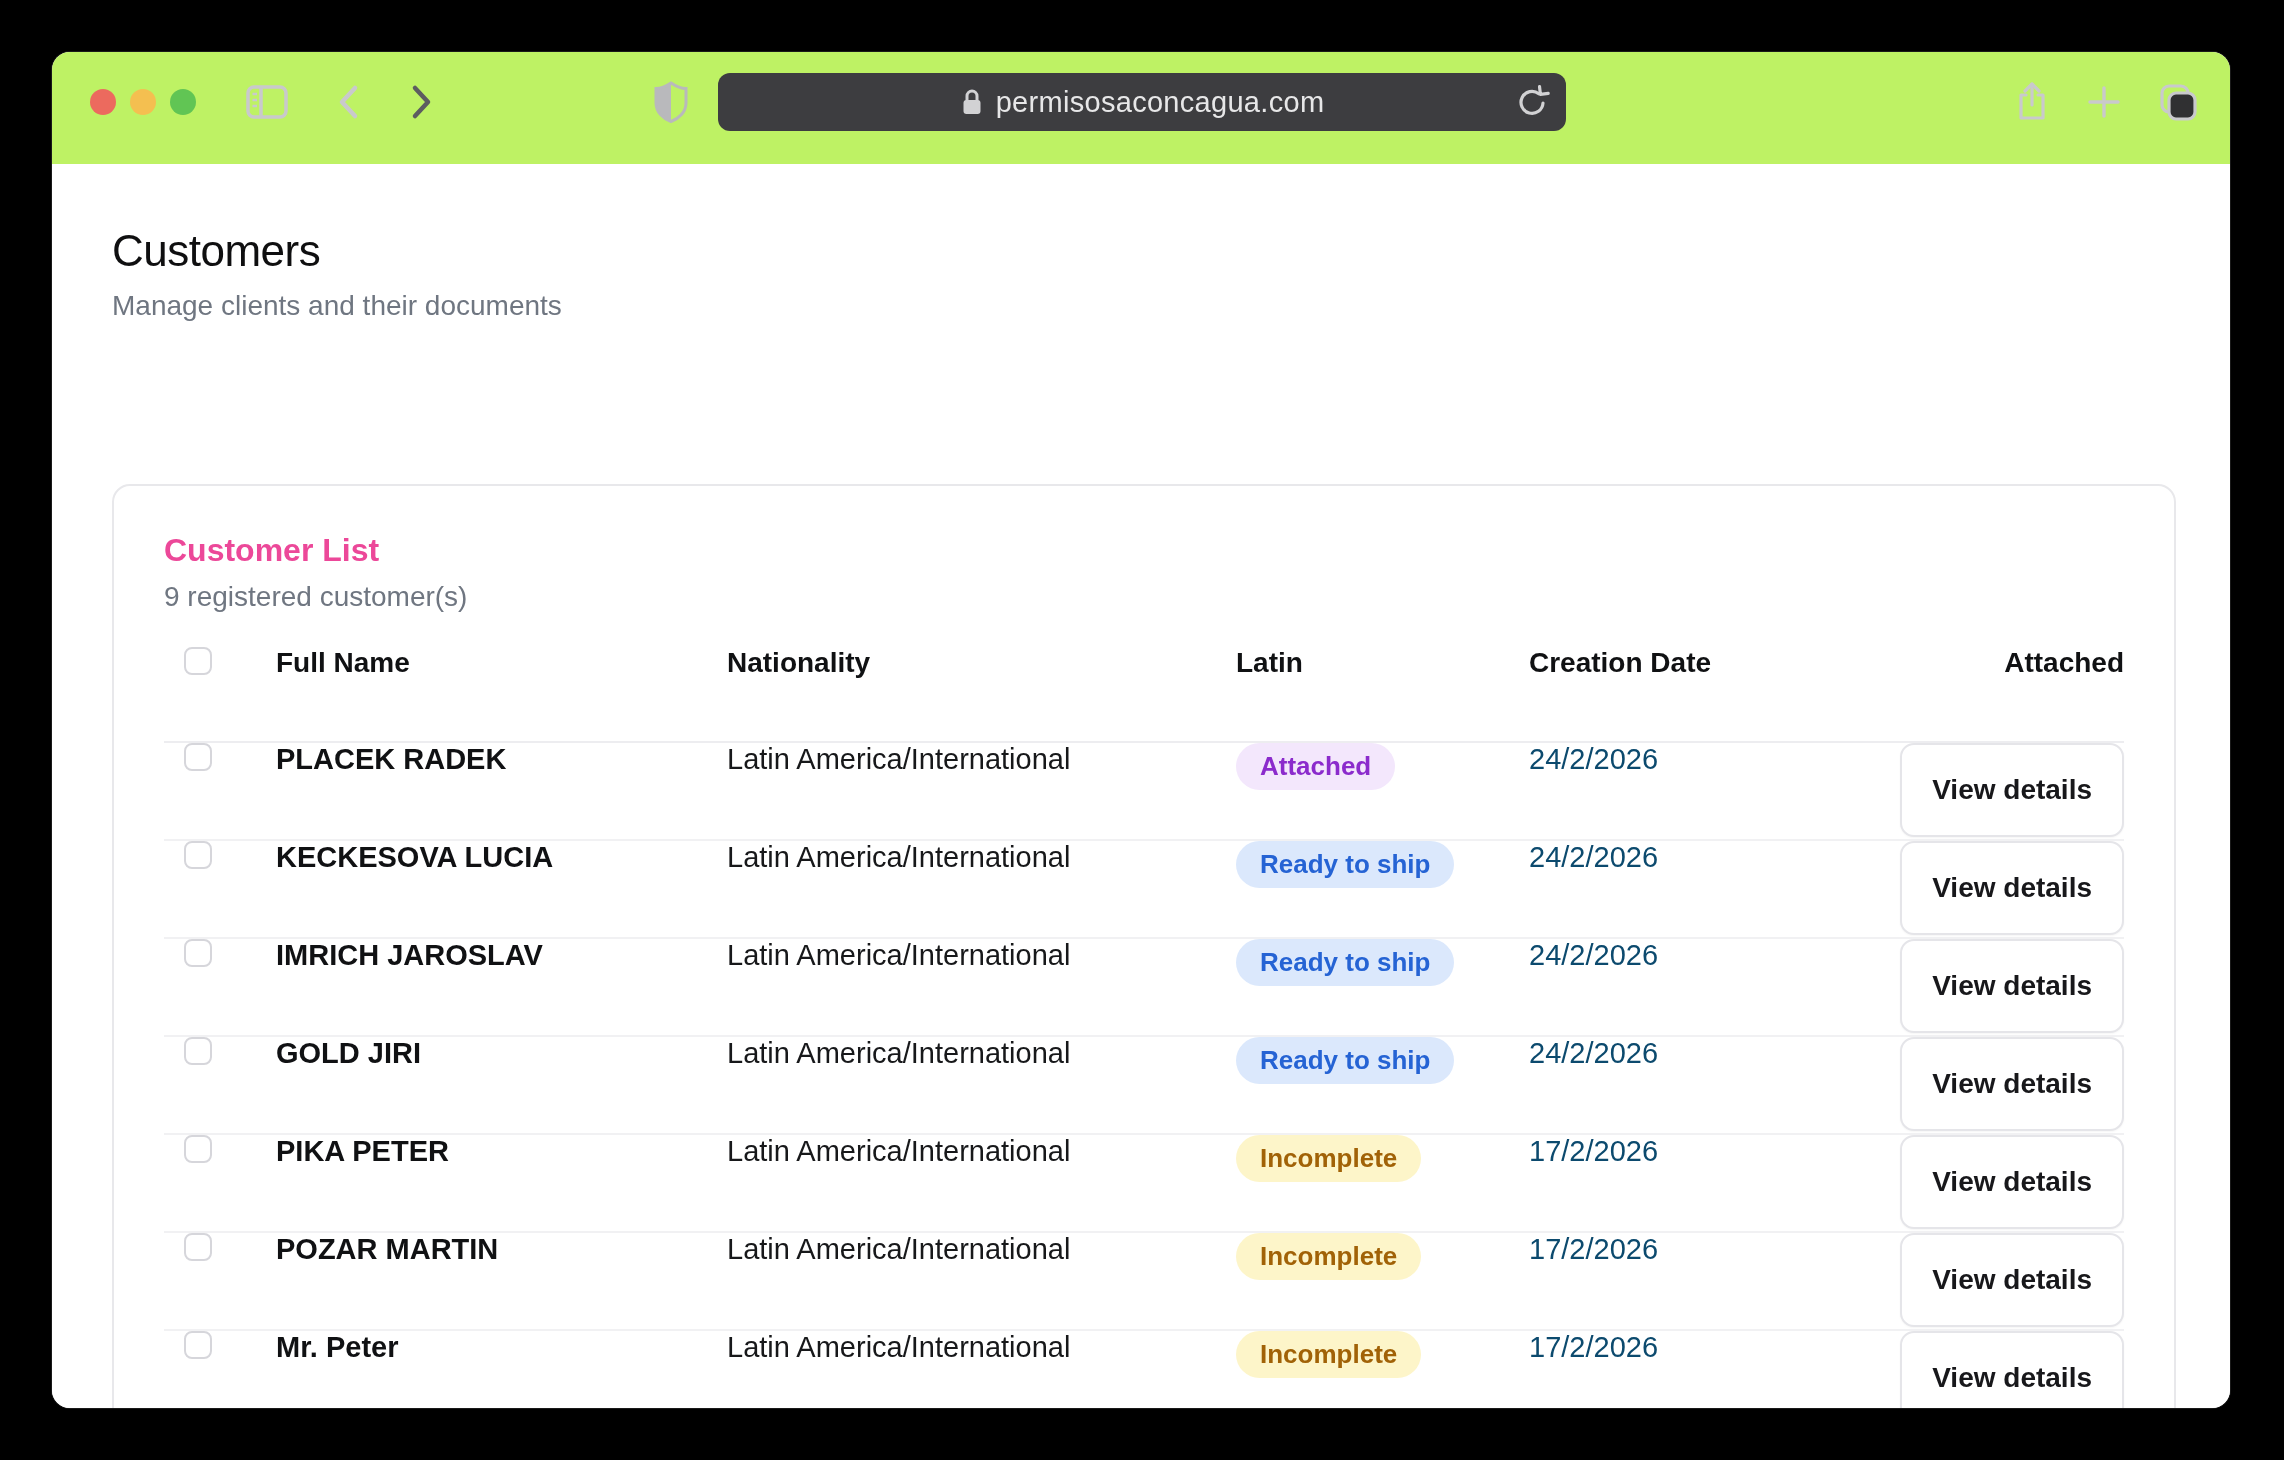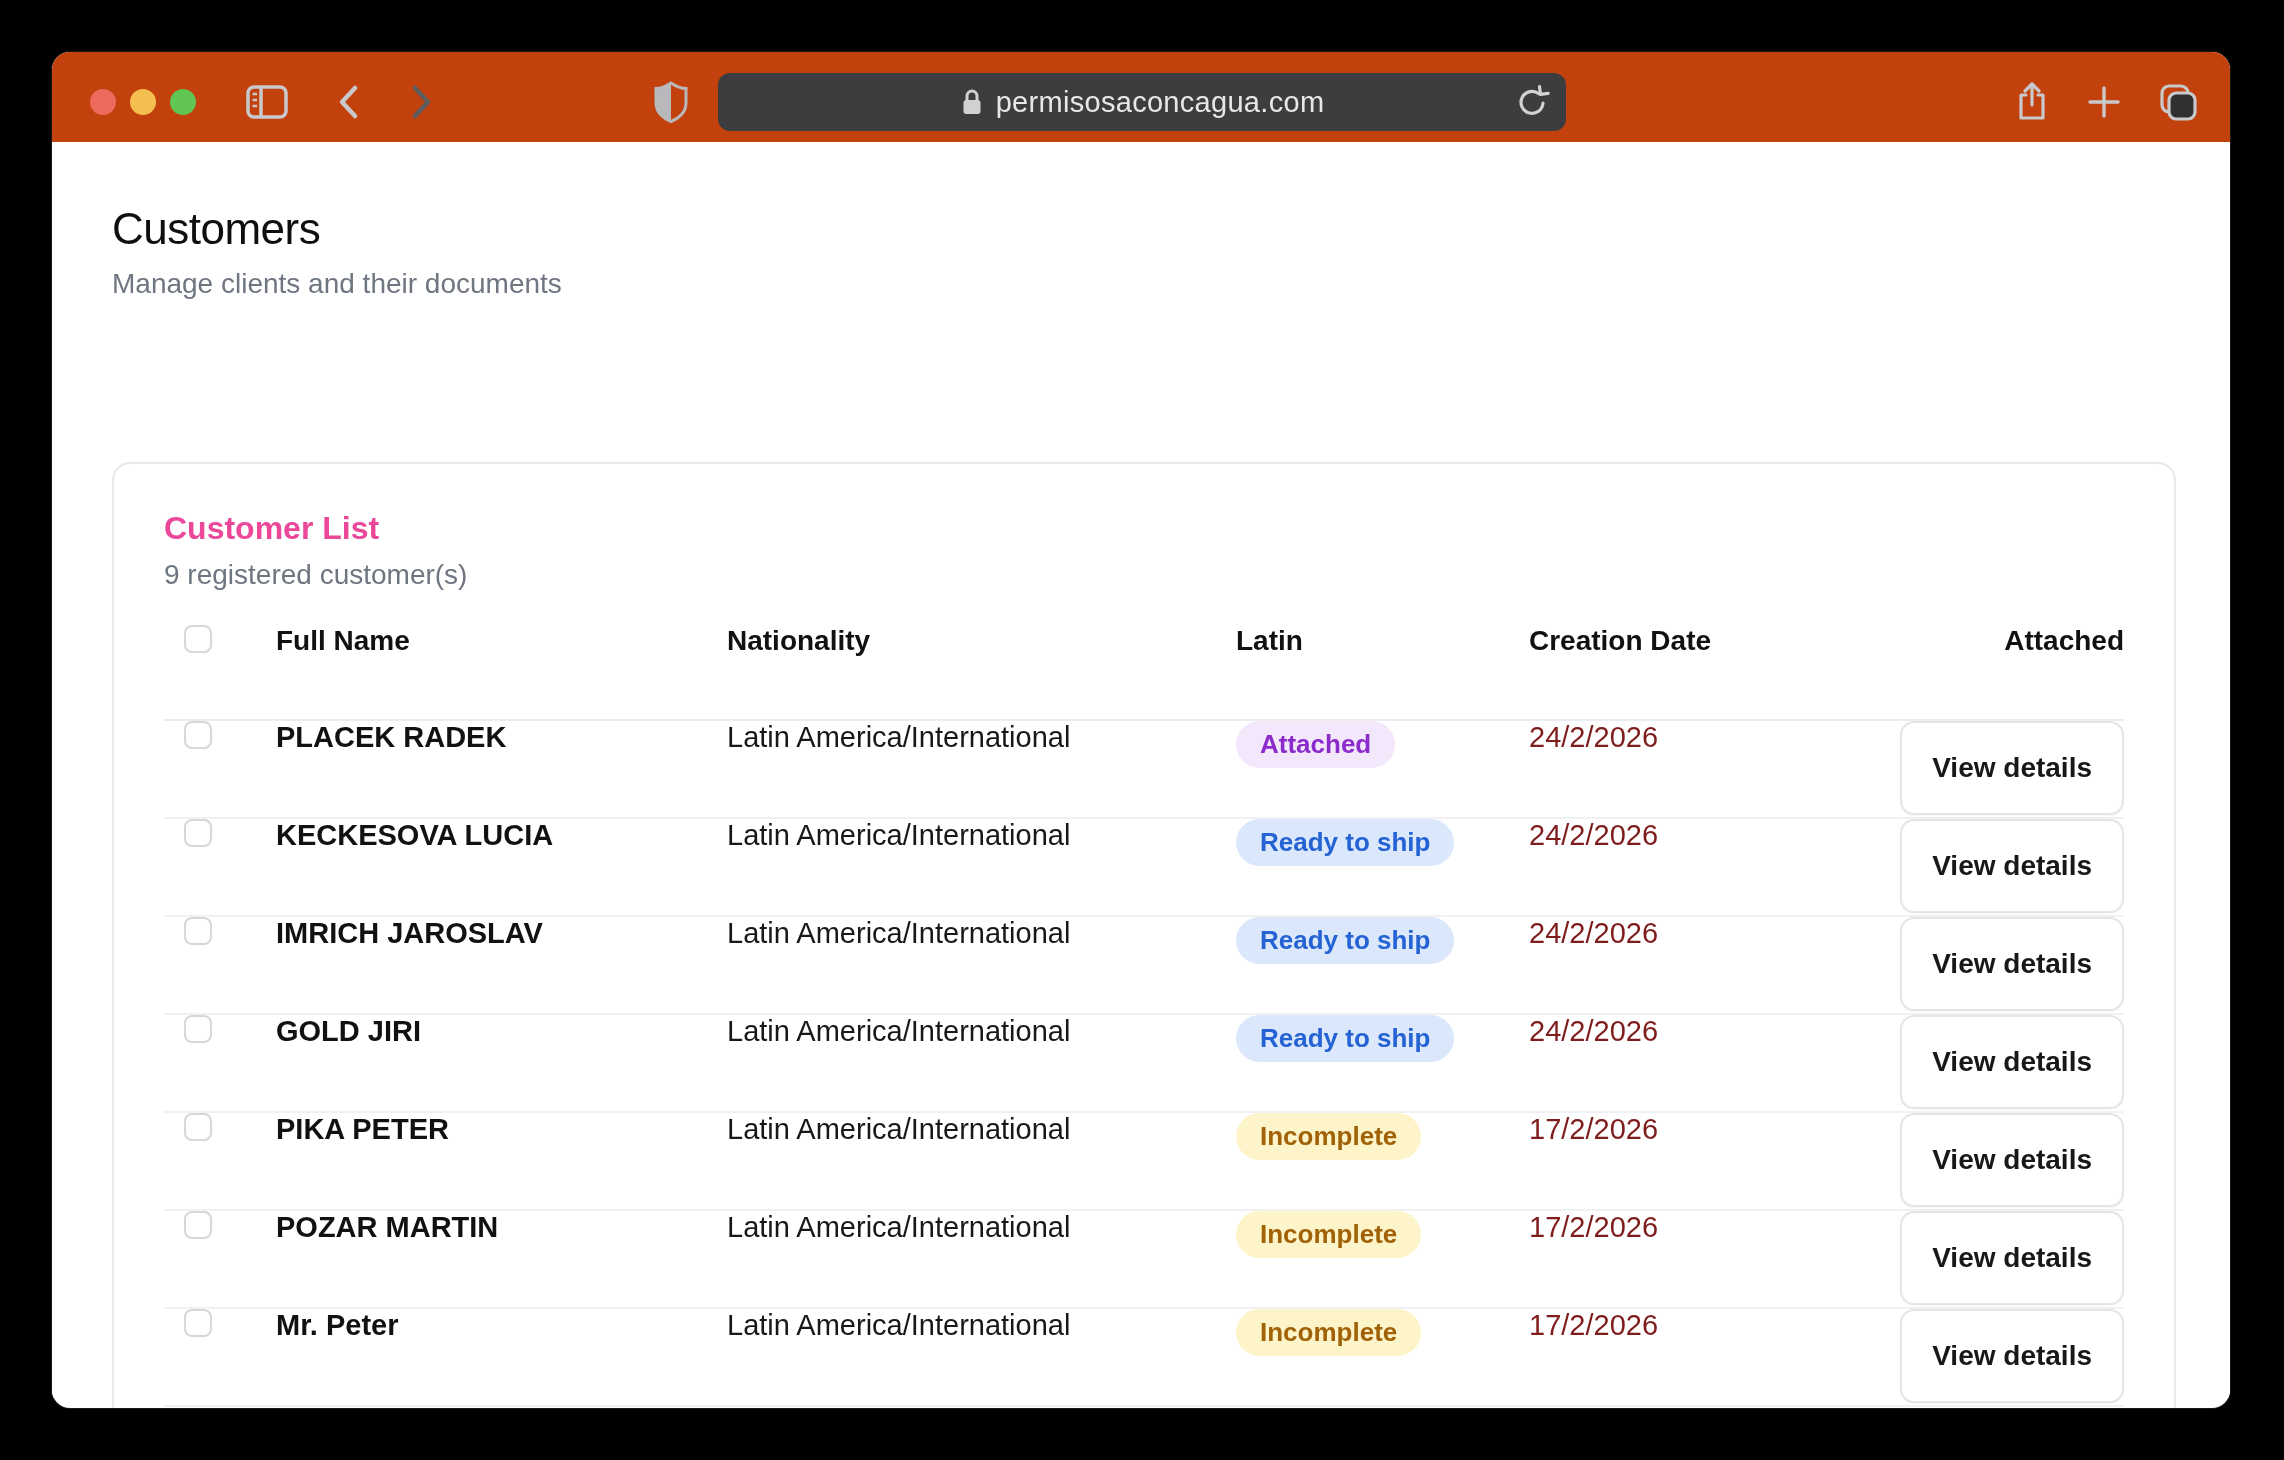--- a/index.html
+++ b/index.html
@@ -6,21 +6,21 @@
   html,body { width:2284px; height:1460px; background:#000; overflow:hidden;
               font-family:"Liberation Sans", sans-serif; }
 
   .stage { position:relative; width:2284px; height:1460px; background:#000; }
 
   .window { position:absolute; left:52px; top:52px; width:2178px; height:1356px;
             border-radius:18px; overflow:hidden; background:#fff;
             box-shadow:0 0 0 1px #1a1a1a; }
 
   
-  .chrome { position:relative; width:100%; height:90px; background:#c2410c; }
+  .chrome { position:relative; width:100%; height:112px; background:#bef264; }
   .lights { position:absolute; left:38px; top:37px; display:flex; gap:14px; }
   .light  { width:26px; height:26px; border-radius:50%; }
   .light.red    { background:#ec6a5e; }
   .light.yellow { background:#f4bf50; }
   .light.green  { background:#61c554; }
 
   .chrome svg { display:block; }
   .ic { position:absolute; }
   .ic-sidebar { left:191px; top:28px; }
   .ic-back    { left:278px; top:30px; }
@@ -52,21 +52,21 @@
   .table { margin-top:34px; }
   .trow { display:flex; align-items:flex-start; height:98px;
           border-bottom:2px solid #f1f1f3; }
   .trow.thead { height:96px; border-bottom:2px solid #ededf0; }
 
   .col { flex:none; }
   .col.check { width:112px; padding-left:20px; }
   .col.name  { width:451px; font-size:29px; font-weight:700; color:#101113; }
   .col.nat   { width:509px; font-size:29px; color:#17181a; }
   .col.state { width:293px; }
-  .col.date  { width:339px; font-size:29px; color:#7f1d1d; }
+  .col.date  { width:339px; font-size:29px; color:#0c4a6e; }
   .col.actions { flex:1; display:flex; justify-content:flex-end; }
 
   .thead .col { font-size:28px; font-weight:700; color:#101113; }
   .thead .col.name, .thead .col.nat, .thead .col.date { font-weight:700; }
 
   .checkbox { width:28px; height:28px; background:#fff;
               border:2px solid #d6d6db; border-radius:8px; }
 
   .badge { display:inline-block; padding:9px 24px; border-radius:999px;
            font-size:26px; font-weight:600; line-height:1.1; }

